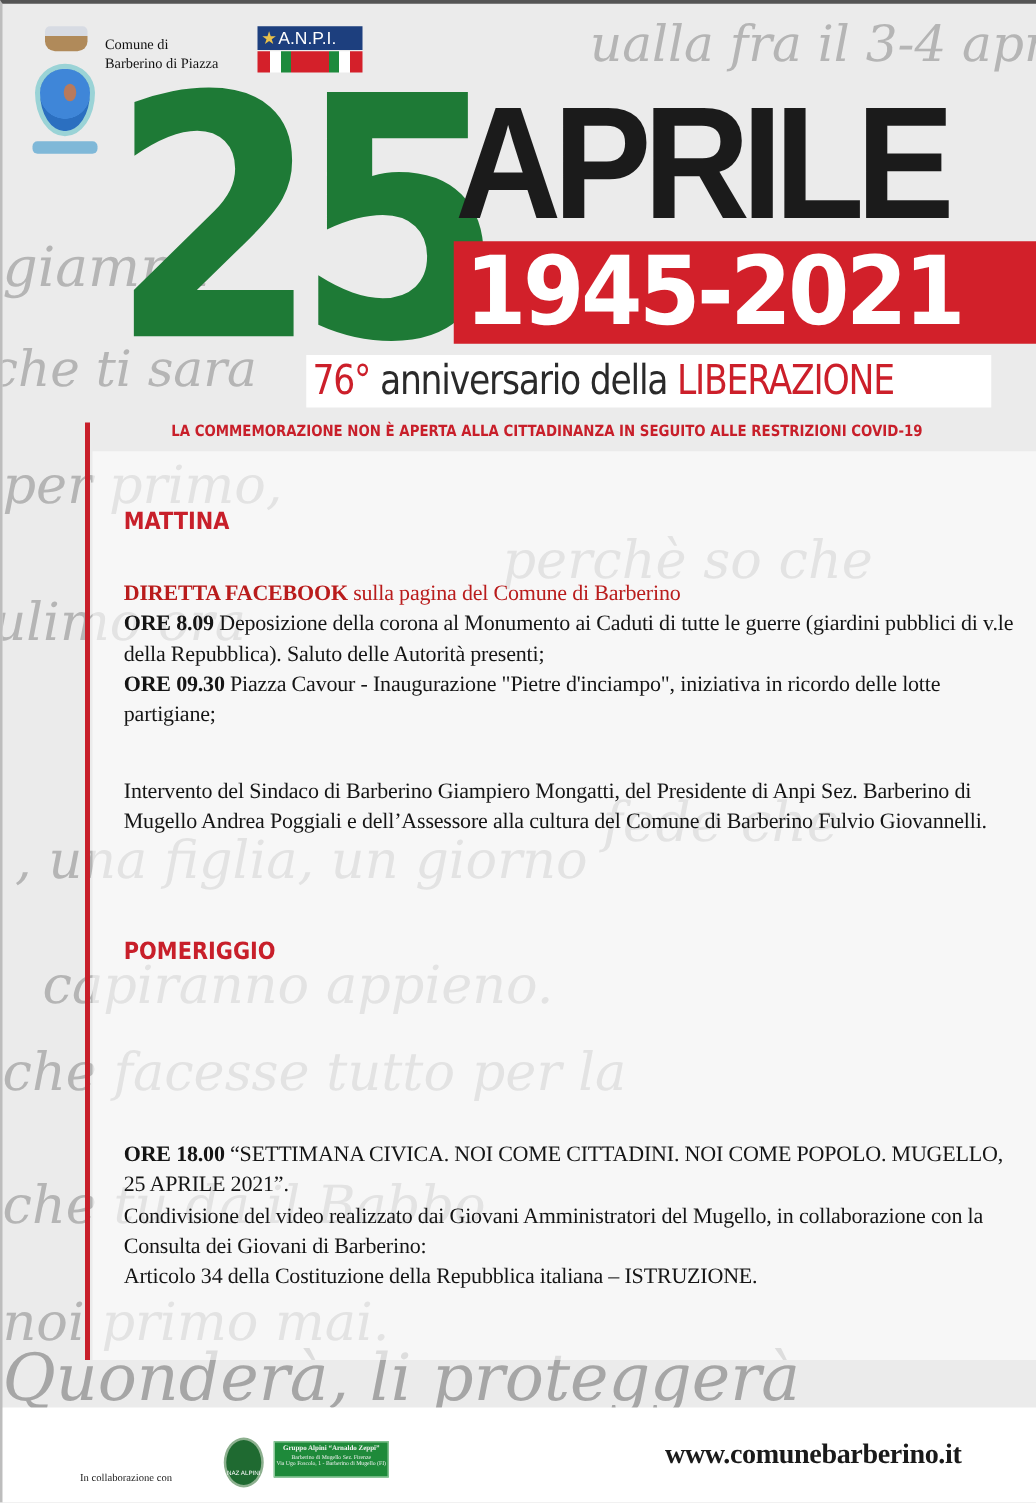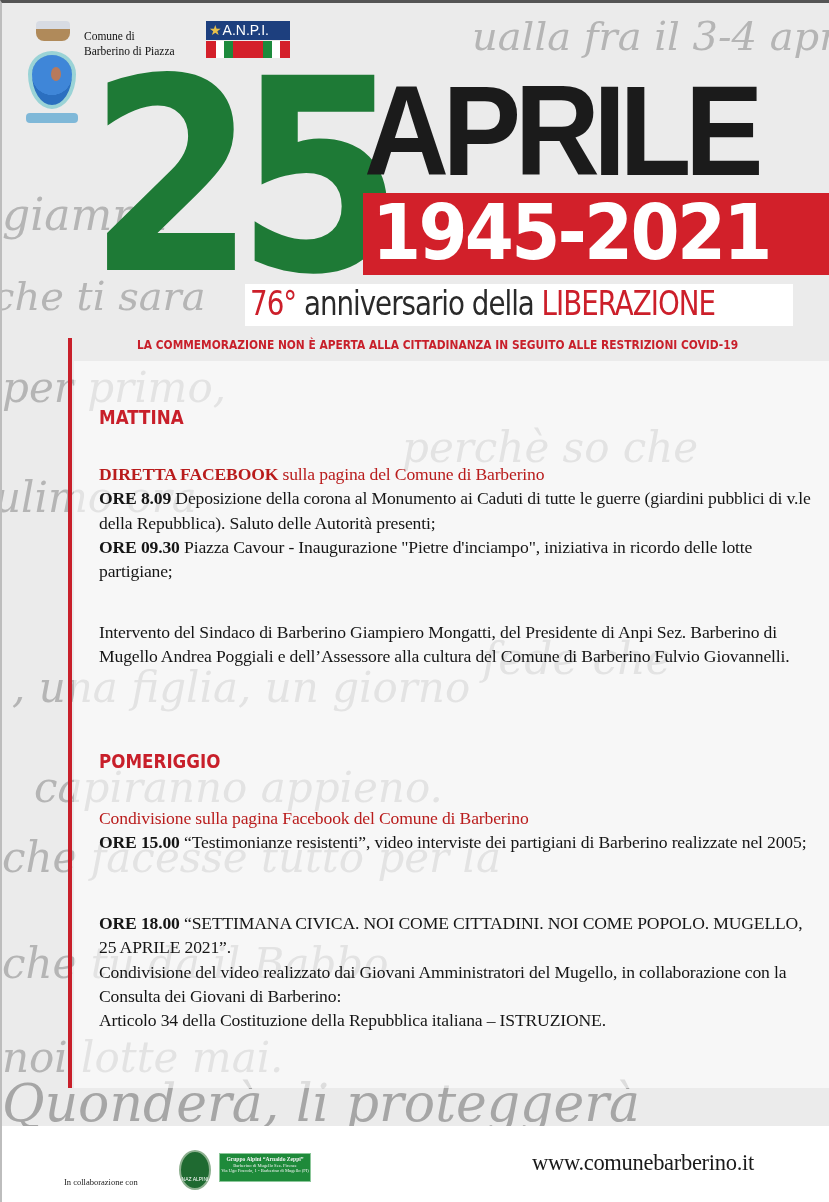--- a/index.html
+++ b/index.html
@@ -139,40 +139,40 @@
     }
     .alpini-box {
       position: absolute; left: 217px; top: 1150px; width: 92px; height: 29px;
       background: #1e8a3a; border: 1px solid #8cc79a;
       color: #f4f4f4; font-family: "Liberation Serif", serif; font-size: 4.6px; line-height: 5.6px;
       text-align: center; padding-top: 3px;
     }
     .alpini-box .t { font-size: 5.6px; font-weight: bold; }
     .site {
       position: absolute; left: 530px; top: 1147px;
-      font-family: "Liberation Serif", serif; font-size: 22.5px; color: #1a1a1a; letter-spacing: -0.3px;
+      font-family: "Liberation Serif", serif; font-size: 22.5px; color: #1a1a1a; letter-spacing: -0.3px; font-weight: bold;
     }
   </style>
 </head>
 <body>
 
 <div class="poster">
 
   <div class="hand" style="left:470px;top:10px;font-size:40px;">ualla fra il 3-4 aprile</div>
   <div class="hand" style="left:0px;top:150px;font-size:44px;margin-top:36px;">giammi</div>
   <div class="hand" style="left:-10px;top:270px;font-size:40px;">che ti sara</div>
   <div class="hand" style="left:0px;top:360px;font-size:42px;">per primo,</div>
   <div class="hand" style="left:400px;top:420px;font-size:42px;">perchè so che</div>
   <div class="hand" style="left:-8px;top:470px;font-size:42px;">ulimo ora</div>
   <div class="hand" style="left:480px;top:630px;font-size:44px;">fede che</div>
   <div class="hand" style="left:10px;top:660px;font-size:42px;">, una figlia, un giorno</div>
   <div class="hand" style="left:0px;top:760px;font-size:42px;margin-left:32px;">capiranno appieno.</div>
   <div class="hand" style="left:0px;top:830px;font-size:42px;">che facesse tutto per la</div>
   <div class="hand" style="left:0px;top:936px;font-size:42px;">che tu da il Babbo</div>
-  <div class="hand" style="left:0px;top:1030px;font-size:42px;">noi lotte mai.</div>
+  <div class="hand" style="left:0px;top:1030px;font-size:42px;">noi primo mai.</div>
   <div class="hand" style="left:0px;top:1070px;font-size:52px;color:#a6a6a6;font-style:italic;">Quonderà, li proteggerà</div>
 
   <div class="crest">
     <div class="crown"></div>
     <div class="shield">
       <div class="face"></div>
     </div>
     <div class="ribbon"></div>
   </div>
   <div class="comune-name">
@@ -203,24 +203,20 @@
   <div class="para" style="top:459px;">
     <div><span class="red-head">DIRETTA FACEBOOK</span><span class="red-head" style="font-weight:normal"> sulla pagina del Comune di Barberino</span></div>
     <div><b>ORE 8.09</b><span> Deposizione della corona al Monumento ai Caduti di tutte le guerre (giardini pubblici di v.le della Repubblica). Saluto delle Autorità presenti;</span></div>
     <div><b>ORE 09.30</b><span> Piazza Cavour - Inaugurazione "Pietre d'inciampo", iniziativa in ricordo delle lotte partigiane;</span></div>
   </div>
 
   <div class="para" style="top:617px;">Intervento del Sindaco di Barberino Giampiero Mongatti, del Presidente di Anpi Sez. Barberino di Mugello Andrea Poggiali e dell’Assessore alla cultura del Comune di Barberino Fulvio Giovannelli.</div>
 
   <div class="section-title" style="top:747px;">POMERIGGIO</div>
 
-  <div class="para" style="top:803px;">
-    <div class="red-head" style="font-weight:normal">Condivisione sulla pagina Facebook del Comune di Barberino</div>
-    <div><b>ORE 15.00</b><span> “Testimonianze resistenti”, video interviste dei partigiani di Barberino realizzate nel 2005;</span></div>
-  </div>
 
   <div class="para" style="top:908px;">
     <div><b>ORE 18.00</b><span> “SETTIMANA CIVICA. NOI COME CITTADINI. NOI COME POPOLO. MUGELLO, 25 APRILE 2021”.</span></div>
     <div>Condivisione del video realizzato dai  Giovani Amministratori del Mugello, in collaborazione con la Consulta dei Giovani di Barberino:</div>
     <div>Articolo 34 della Costituzione della Repubblica italiana – ISTRUZIONE.</div>
   </div>
 
   <div class="footer"></div>
   <div class="collab">In collaborazione con</div>
   <div class="alpini-seal">NAZ ALPINI</div>

